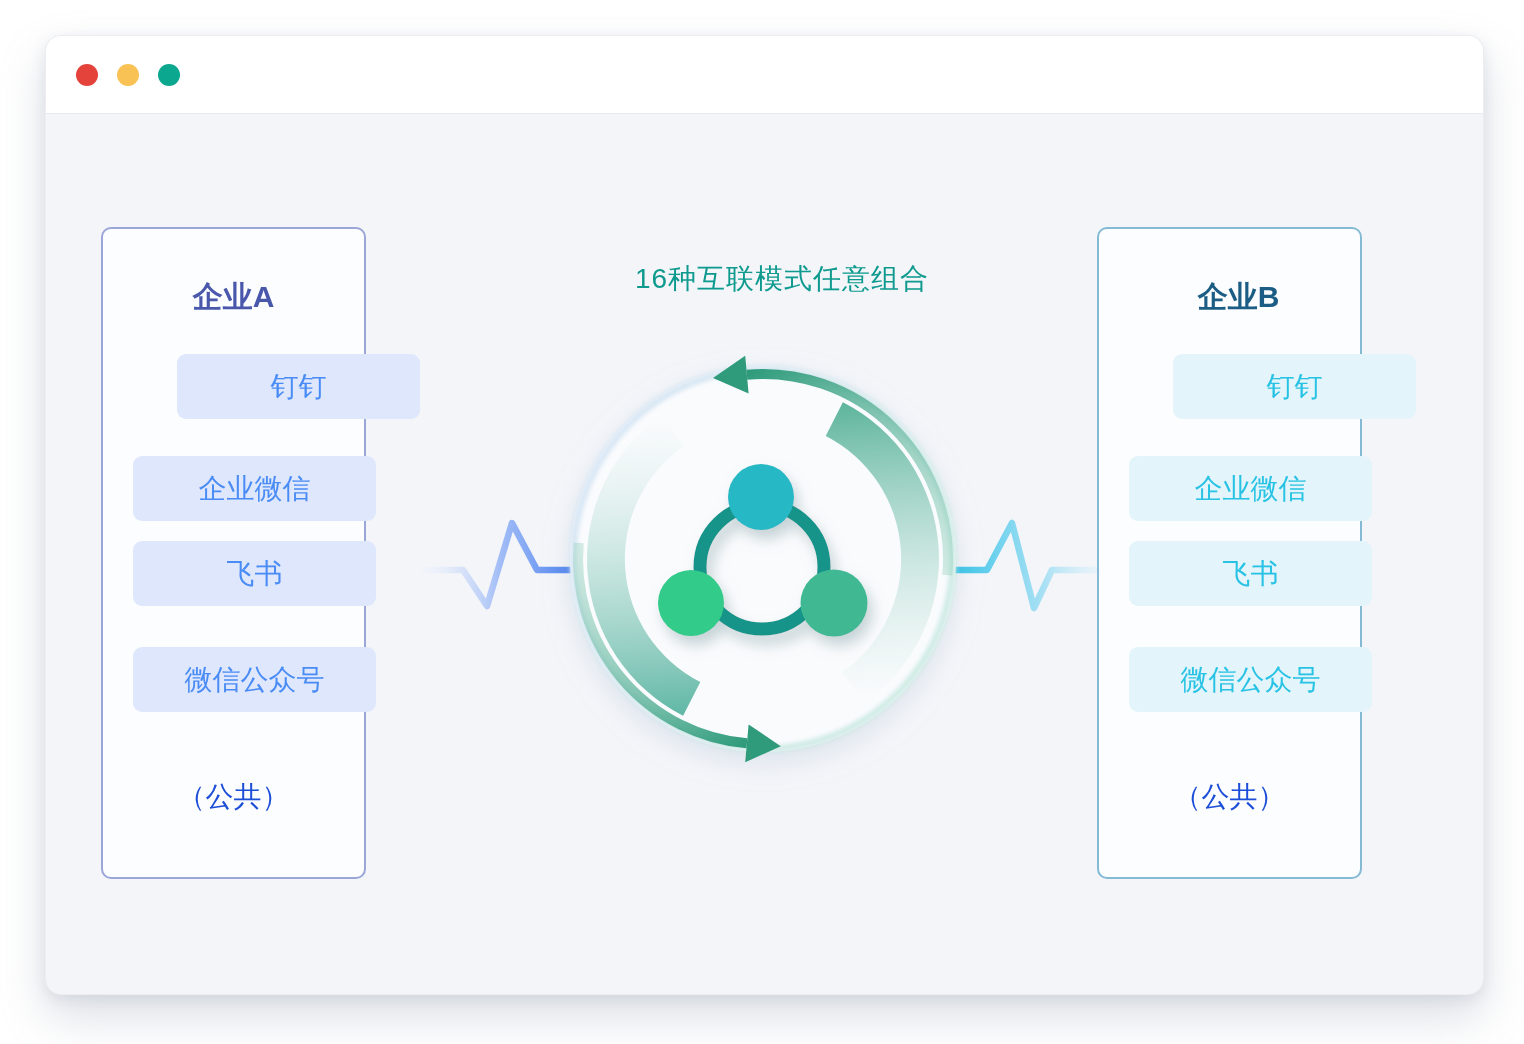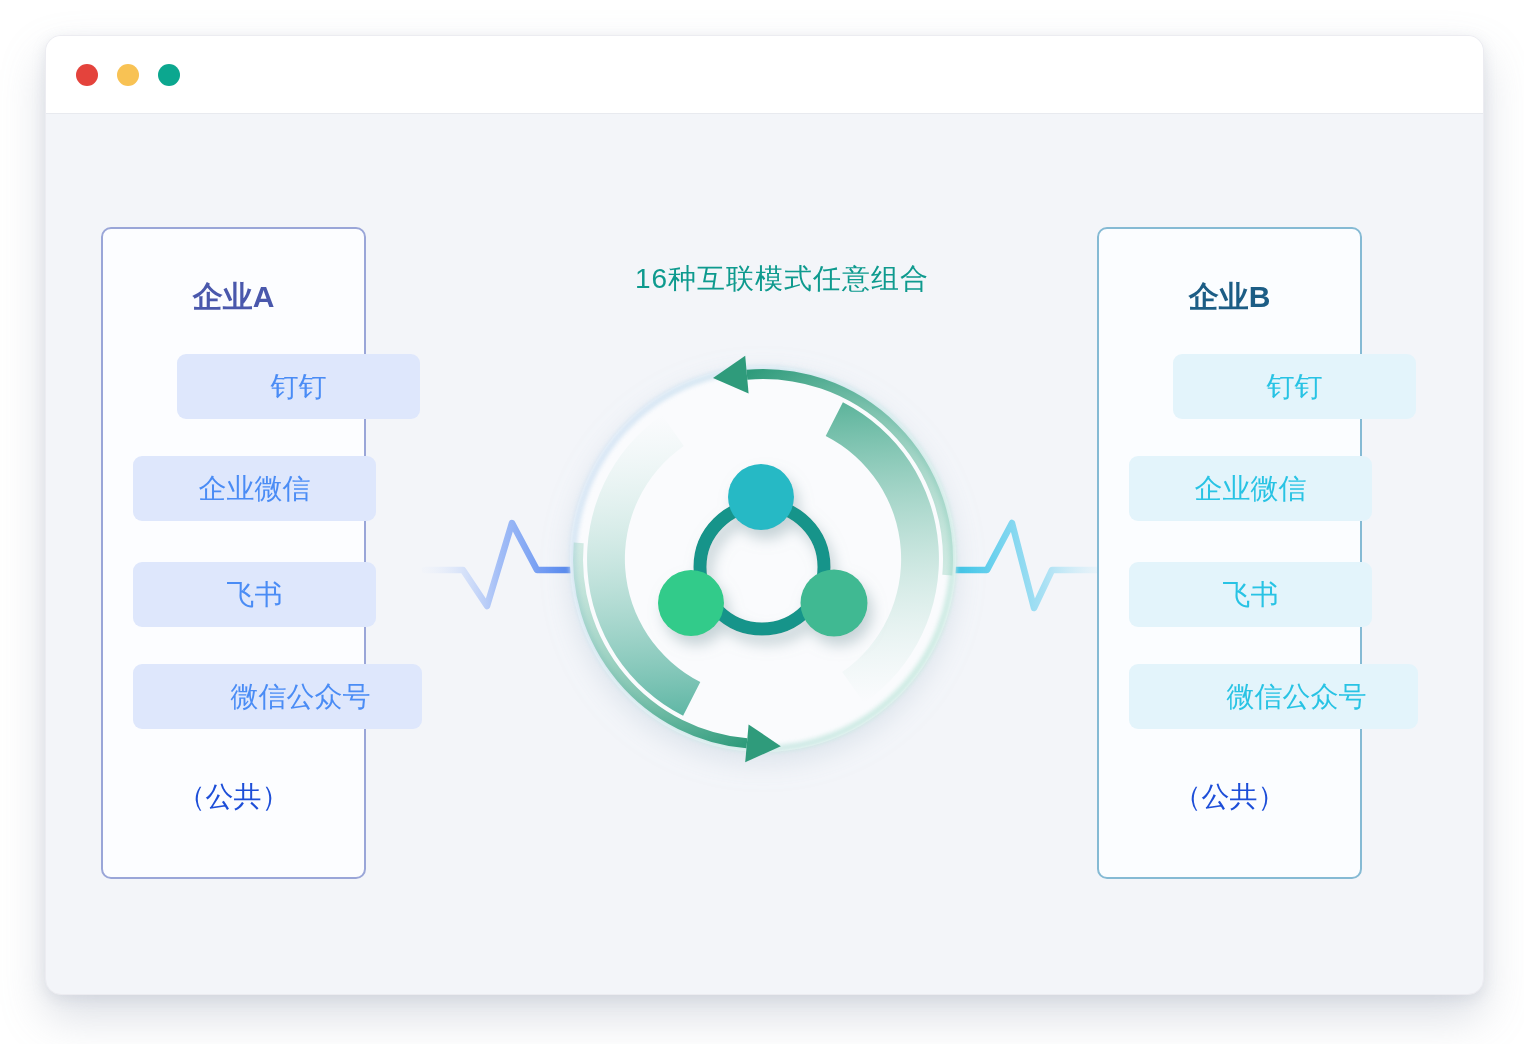--- a/index.html
+++ b/index.html
@@ -35,31 +35,31 @@
     position:absolute;top:112px;width:265px;height:652px;border-radius:10px;
     box-sizing:border-box;z-index:2;
   }
   .panel-a{left:55px;background:#fcfdff;border:2px solid #9aa6d8;}
   .panel-b{left:1051px;background:#fbfdff;border:2px solid #85bad4;}
   .panel-title{
     position:absolute;left:0;top:46px;width:100%;text-align:center;
     font-size:30px;line-height:44px;font-weight:600;
   }
   .panel-a .panel-title{color:#4a58ac;}
-  .panel-b .panel-title{color:#1c5d85;}
+  .panel-b .panel-title{color:#1c5d85;margin-left:9px;}
   .p-item{
     position:absolute;left:30px;width:243px;height:65px;border-radius:9px;
     text-align:center;line-height:65px;font-size:28px;
   }
   .panel-a .p-item{background:#dee7fc;color:#4a8cf5;}
   .panel-b .p-item{background:#e3f4fb;color:#28c3e4;}
   .p-item.i0{top:125px;margin-left:44px;}
   .p-item.i1{top:227px;}
-  .p-item.i2{top:333px;}
-  .p-item.i3{top:435px;padding-left:46px;}
+  .p-item.i2{top:312px;}
+  .p-item.i3{top:418px;}
   .panel-footer{
     position:absolute;left:0;top:548px;width:100%;text-align:center;
     font-size:28px;line-height:40px;color:#1d4ed8;font-weight:500;
   }
 </style>
 </head>
 <body>
 
 <div class="window">
 

